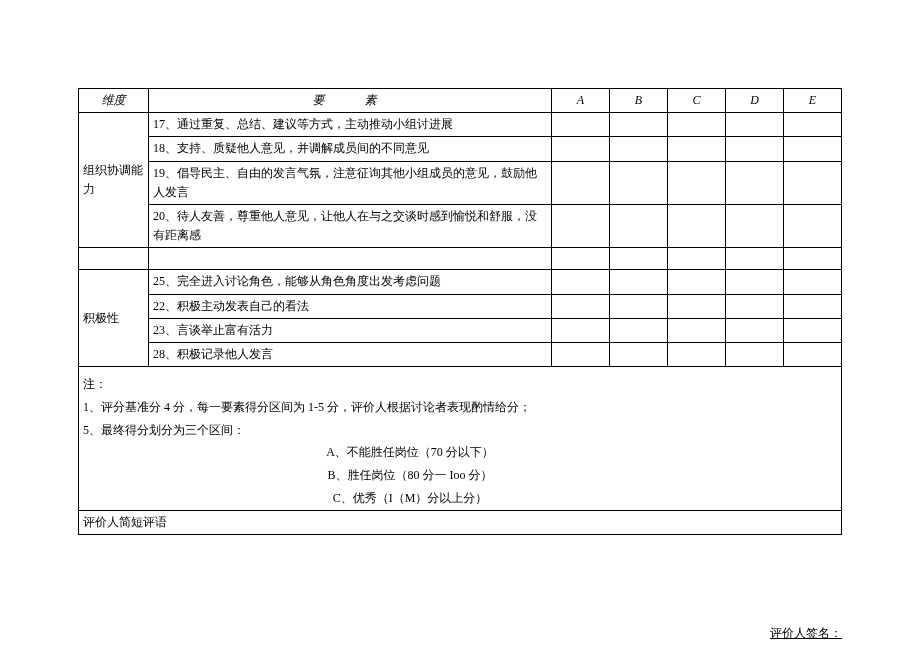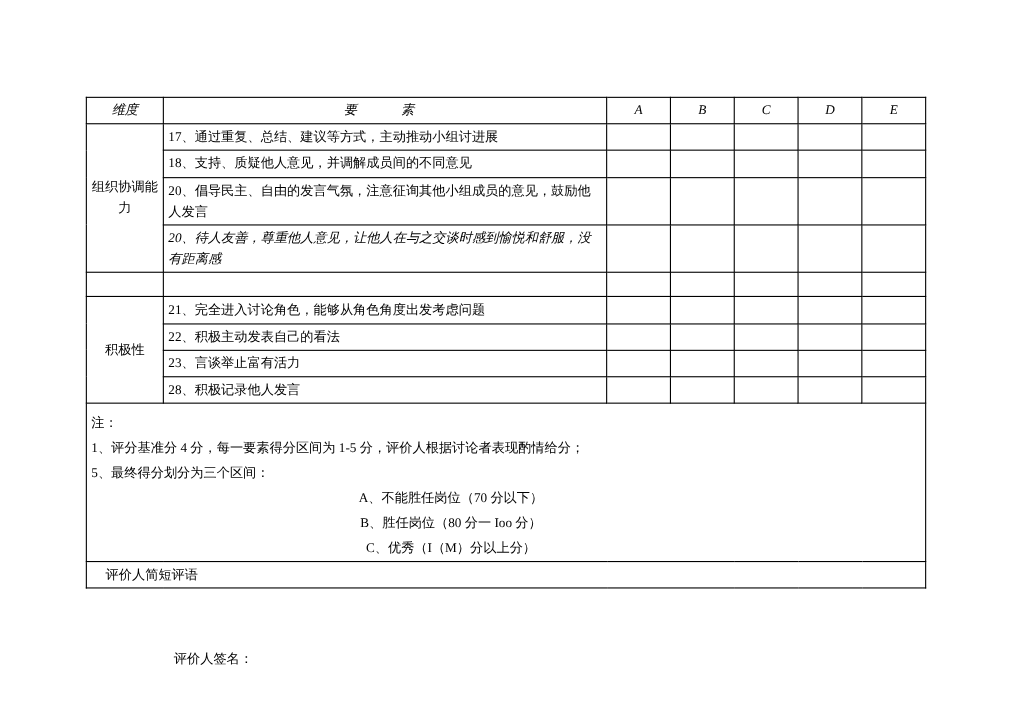--- a/index.html
+++ b/index.html
@@ -16,37 +16,38 @@
       width: 100%;
     }
     td, th {
       border: 1px solid #000;
       padding: 2px 4px;
       vertical-align: middle;
       line-height: 1.6;
     }
     .header-row td { text-align: center; height: 18px; font-style: italic; }
     .yaosu-header { letter-spacing: 40px; text-align: center; padding-left: 33px; }
-    .dim-col { width: 70px; text-align: center; }
+    .dim-col { width: 70px; text-align: left; }
     .score-col { width: 58px; text-align: center; }
     .item-col { text-align: left; margin-left: 36px; }
     .spacer-row td { height: 22px; }
     .notes-cell {
       padding: 6px 4px 0 4px;
       line-height: 1.9;
       height: 120px;
       vertical-align: top;
       overflow: hidden;
     }
     .notes-cell .center-line { text-align: center; margin-left: -100px; }
-    .comment-cell { height: 20px; vertical-align: top; padding: 2px 17px; }
+    .comment-cell { height: 20px; vertical-align: top; padding: 2px 4px; }
     .signature {
-      margin-top: 56px;
-      text-align: left;
+      margin-top: 90px;
+      text-align: right;
       padding-left: 80px;
+      text-decoration: underline;
     }
   </style>
 </head>
 <body>
 
 <table>
   <tbody>
       <tr class="header-row">
     <td class="dim-col">维度</td>
     <td class="yaosu-header">要素</td>
@@ -68,49 +69,49 @@
   </tr>
   <tr>
     <td class="item-col">18、支持、质疑他人意见，并调解成员间的不同意见</td>
     <td></td>
         <td></td>
         <td></td>
         <td></td>
         <td></td>
   </tr>
   <tr>
-    <td class="item-col" style="height:34px;">20、倡导民主、自由的发言气氛，注意征询其他小组成员的意见，鼓励他人发言</td>
+    <td class="item-col" style="height:34px;">19、倡导民主、自由的发言气氛，注意征询其他小组成员的意见，鼓励他人发言</td>
     <td></td>
         <td></td>
         <td></td>
         <td></td>
         <td></td>
   </tr>
   <tr>
-    <td class="item-col" style="height:34px;font-style:italic;">20、待人友善，尊重他人意见，让他人在与之交谈时感到愉悦和舒服，没有距离感</td>
+    <td class="item-col" style="height:34px;">20、待人友善，尊重他人意见，让他人在与之交谈时感到愉悦和舒服，没有距离感</td>
     <td></td>
         <td></td>
         <td></td>
         <td></td>
         <td></td>
   </tr>
 
   <tr class="spacer-row">
     <td class="dim-col"></td>
     <td></td>
     <td></td>
     <td></td>
     <td></td>
     <td></td>
     <td></td>
   </tr>
 
   <tr>
     <td class="dim-col" rowspan="4">积极性</td>
-    <td class="item-col">21、完全进入讨论角色，能够从角色角度出发考虑问题</td>
+    <td class="item-col">25、完全进入讨论角色，能够从角色角度出发考虑问题</td>
     <td></td>
         <td></td>
         <td></td>
         <td></td>
         <td></td>
   </tr>
   <tr>
     <td class="item-col">22、积极主动发表自己的看法</td>
     <td></td>
         <td></td>

